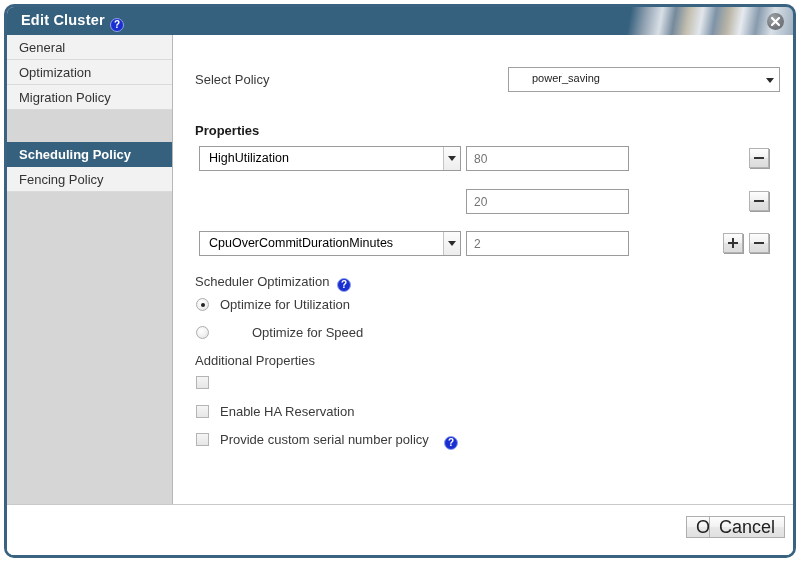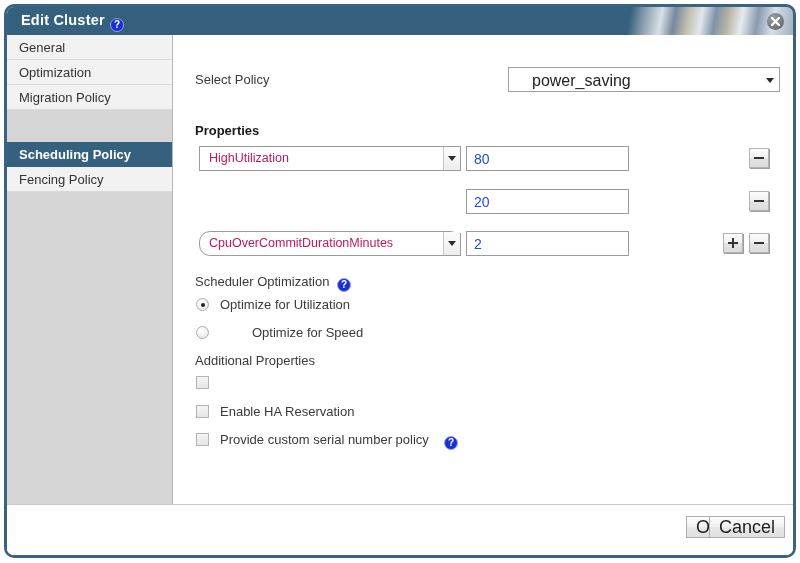--- a/index.html
+++ b/index.html
@@ -150,21 +150,21 @@
   .sel-policy {
     position: absolute;
     width: 272px; height: 25px;
     border: 1px solid #a0a0a0;
     background: #ffffff;
     cursor: pointer;
   }
   .sel-policy .val {
     position: absolute;
     left: 7px; top: 4px;
-    font-size: 16px;
+    font-size: 11px;
     color: #222222;
     white-space: nowrap;
     padding-left: 16px;
   }
   .sel-policy .arrowbox {
     position: absolute;
     right: 1px; top: 1px;
     width: 16px; height: 21px;
     background: #ffffff;
   }
@@ -182,21 +182,21 @@
     position: absolute;
     width: 262px; height: 25px;
     border: 1px solid #9b9b9b;
     background: #ffffff;
     cursor: pointer;
   }
   .prop-sel .val {
     position: absolute;
     left: 9px; top: 4px;
     font-size: 12.5px;
-    color: #be185d;
+    color: #000000;
     white-space: nowrap;
   }
   .prop-sel .arrowbox {
     position: absolute;
     right: 0px; top: 0px;
     width: 17px; height: 23px;
     background: linear-gradient(to bottom, #fcfcfc 0%, #ededed 100%);
     border-left: 1px solid #c4c4c4;
     box-shadow: 1px 1px 0 0 #9a9a9a;
   }
@@ -206,22 +206,22 @@
     border-top: 5px solid #2b2b2b;
   }
 
   
   .txt {
     position: absolute;
     width: 163px; height: 25px;
     border: 1px solid #9b9b9b;
     background: #ffffff;
     font-family: "Liberation Sans", sans-serif;
-    font-size: 14px;
-    color: #1d4ed8;
+    font-size: 12px;
+    color: #737373;
     padding: 0 0 0 7px;
     outline: none;
   }
 
   
   .sq-btn {
     position: absolute;
     width: 20px; height: 20px;
     background: linear-gradient(to bottom, #fdfdfd 0%, #f1f1f1 48%, #e4e4e4 52%, #dcdcdc 100%);
     border: 1px solid #b2b2b2;
@@ -341,21 +341,21 @@
       <input class="txt" style="left: 292px; top: 99px;" value="80">
       <div class="sq-btn" style="left:575px; top:101px;">
           <span class="bar-h"></span>
         </div>
 
       <input class="txt" style="left: 292px; top: 142px;" value="20">
       <div class="sq-btn" style="left:575px; top:144px;">
           <span class="bar-h"></span>
         </div>
 
-      <div class="prop-sel" style="left:25px; top:184px;border-radius:11px;">
+      <div class="prop-sel" style="left:25px; top:184px;">
         <span class="val">CpuOverCommitDurationMinutes</span>
         <span class="arrowbox">
             <span class="caret"></span>
           </span>
       </div>
       <input class="txt" style="left: 292px; top: 184px;" value="2">
       <div class="sq-btn" style="left:549px; top:186px;">
         <span class="bar-h"></span>
           <span class="bar-v"></span>
       </div>

